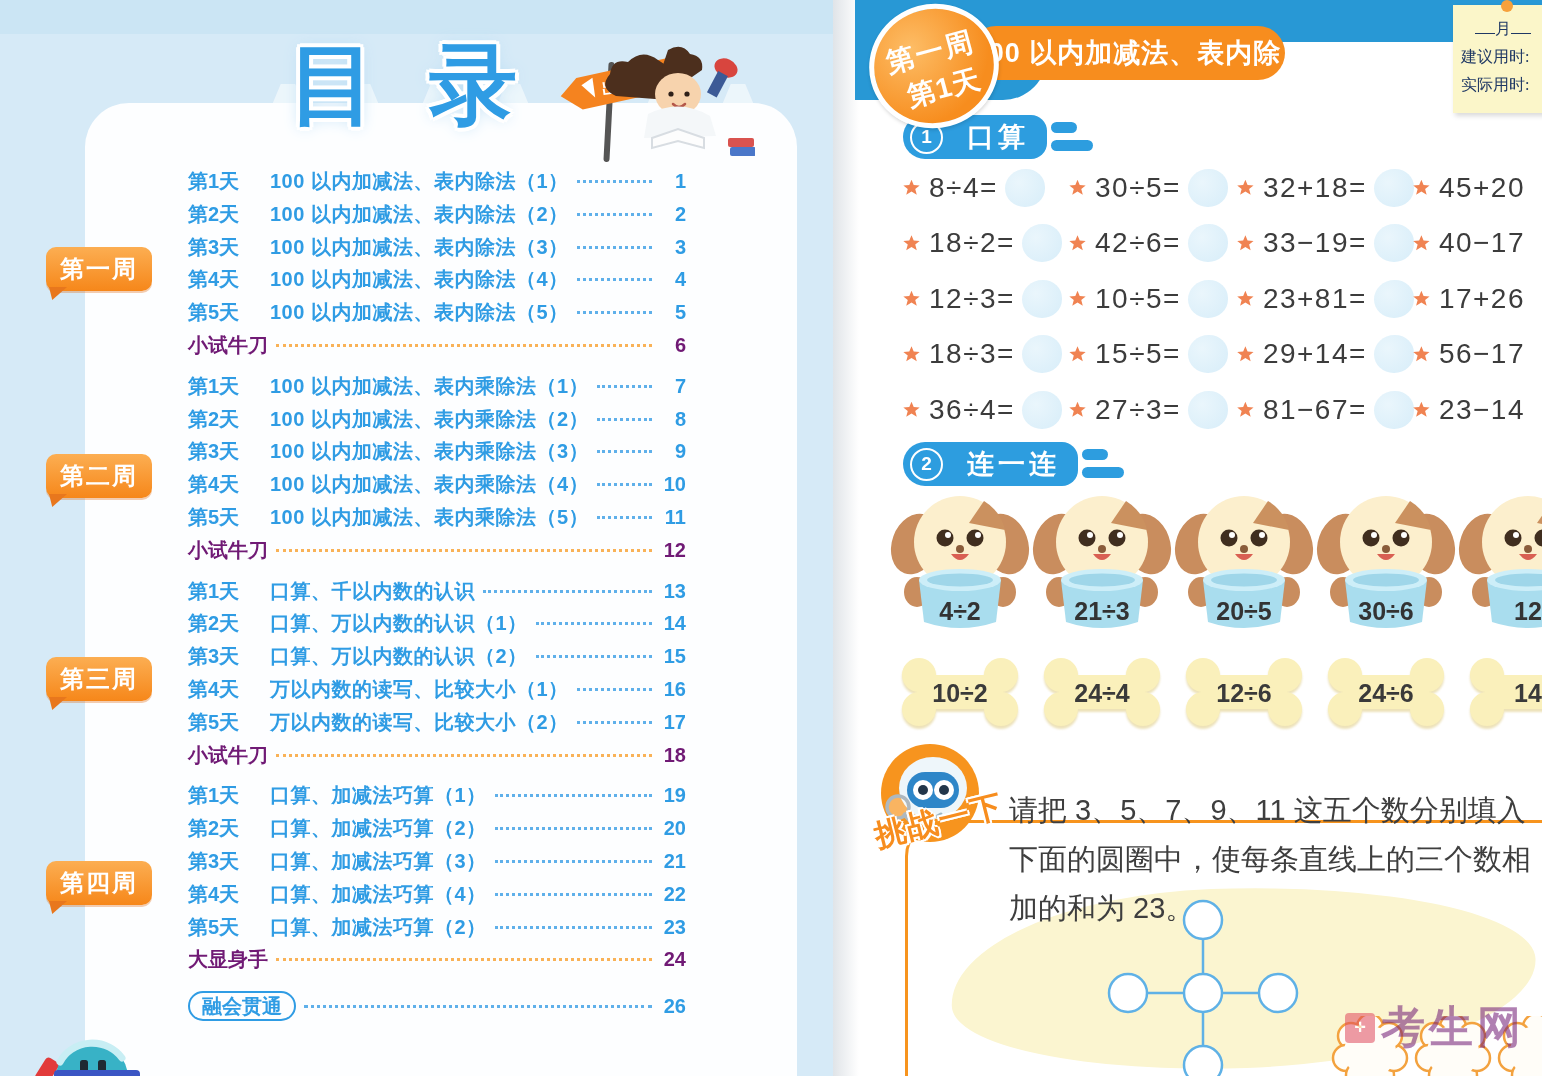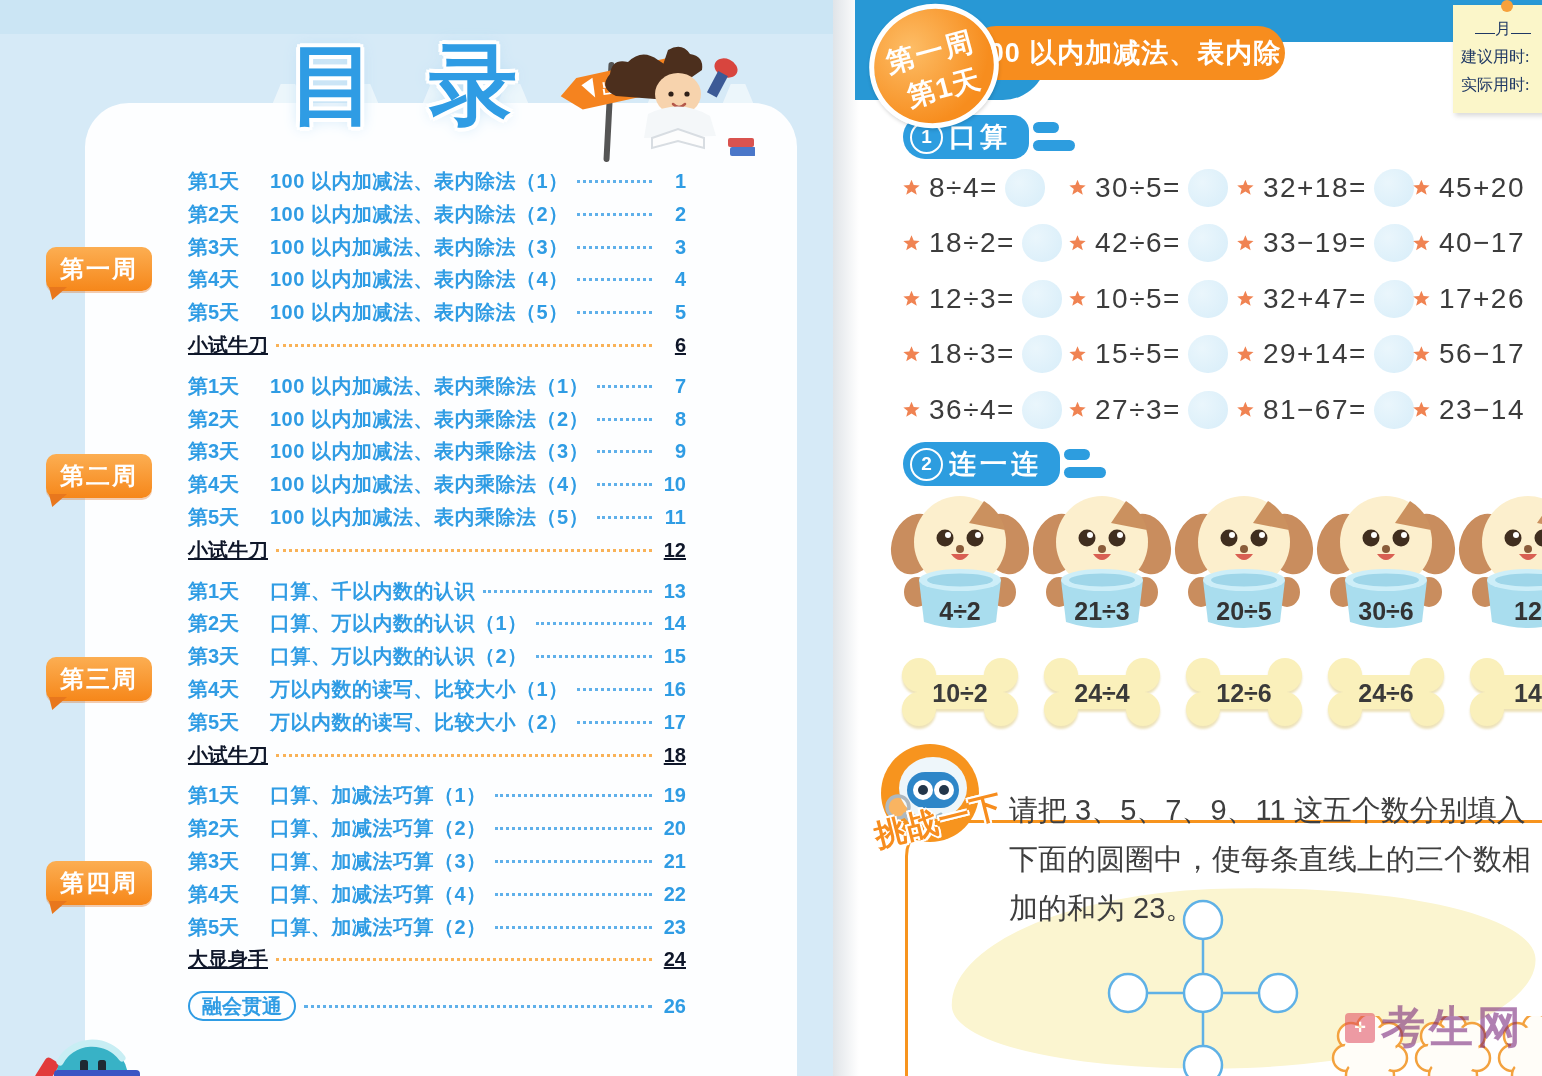--- a/index.html
+++ b/index.html
@@ -21,21 +21,21 @@
                     -3px 3px #fff,3px -3px #fff,0 0 16px #b9ddf4;}
 
   
   .toc{position:absolute;left:188px;top:168px;width:498px;}
   .toc-group{margin-bottom:8px;}
   .toc-row{display:flex;align-items:baseline;height:32.8px;font-size:20px;font-weight:600;color:#2f9ce4;}
   .toc-day{flex:none;width:82px;}
   .toc-title{flex:none;letter-spacing:.5px;}
   .leader{flex:1;border-bottom:3px dotted #5fb0ea;margin:0 8px;transform:translateY(-5px);min-width:14px;}
   .toc-page{flex:none;min-width:26px;text-align:right;}
-  .toc-row.special{color:#0f172a;text-decoration:underline;}
+  .toc-row.special{color:#701a75;}
   .toc-row.special .leader{border-color:#f9b257;}
   .toc-extras{margin-top:12px;}
   .toc-extras .toc-row{height:36px;}
   .boxed{border:2.5px solid #2f9ce4;border-radius:16px;padding:1px 12px;font-size:20px;line-height:24px;}
 
   .weektab{position:absolute;left:46px;width:106px;height:44px;color:#fff;font-size:24px;font-weight:bold;
            text-align:center;line-height:44px;letter-spacing:2px;border-radius:10px;
            background:linear-gradient(180deg,#fcae52,#f6871a);box-shadow:0 2px 0 rgba(224,113,29,.35);}
   .weektab::after{content:"";position:absolute;left:3px;bottom:-9px;width:18px;height:13px;background:#e8771d;
                   clip-path:polygon(0 0,100% 0,18% 100%);}
@@ -59,21 +59,21 @@
   .sticky{position:absolute;left:620px;top:5px;width:96px;height:108px;background:#fbf6c9;z-index:4;
           box-shadow:2px 3px 5px rgba(0,0,0,.15);padding:10px 4px 0 8px;box-sizing:border-box;
           font-family:"Liberation Serif","DejaVu Serif",serif;color:#1f3864;font-size:16px;line-height:28px;}
   .sticky .pin{position:absolute;left:48px;top:-5px;width:12px;height:12px;border-radius:50%;background:#f6a13c;}
   .uline{display:inline-block;width:20px;height:14px;border-bottom:1.6px solid #1f3864;}
 
   .secbadge{position:absolute;display:flex;align-items:center;height:44px;background:#2d9ddf;color:#fff;
             border-radius:22px 16px 16px 22px;padding:0 18px 0 7px;z-index:2;}
   .seccirc{width:29px;height:29px;border:2.5px solid #fff;border-radius:50%;flex:none;
            display:flex;align-items:center;justify-content:center;font-size:19px;font-weight:bold;}
-  .seclabel{font-size:27px;font-weight:bold;margin-left:6px;letter-spacing:4px;}
+  .seclabel{font-size:27px;font-weight:bold;margin-left:24px;letter-spacing:4px;}
   .tail{position:absolute;background:#2d9ddf;height:11px;border-radius:6px;}
   .tailA{left:calc(100% + 4px);top:7px;width:26px;}
   .tailB{left:calc(100% + 4px);top:25px;width:42px;}
 
   .oral{position:absolute;left:70px;top:160px;width:639px;}
   .oral-row{display:flex;height:55.5px;align-items:center;}
   .cell{display:flex;align-items:center;}
   .c0{width:180px;} .c1{width:182px;} .c2{width:176px;} .c3{width:140px;}
   .star{width:17px;height:16px;flex:none;background:#f08352;
         clip-path:polygon(50% 0%,63% 33%,98% 36%,72% 58%,81% 94%,50% 73%,19% 94%,28% 58%,2% 36%,37% 33%);}
@@ -446,21 +446,21 @@
             <span class="expr">12÷3=</span>
             <span class="bubble"></span>
           </div>
         <div class="cell c1">
             <span class="star"></span>
             <span class="expr">10÷5=</span>
             <span class="bubble"></span>
           </div>
         <div class="cell c2">
             <span class="star"></span>
-            <span class="expr">32+47=</span>
+            <span class="expr">23+81=</span>
             <span class="bubble"></span>
           </div>
         <div class="cell c3">
             <span class="star"></span>
             <span class="expr">17+26</span>
           </div>
       </div>
       <div class="oral-row">
         <div class="cell c0">
             <span class="star"></span>

